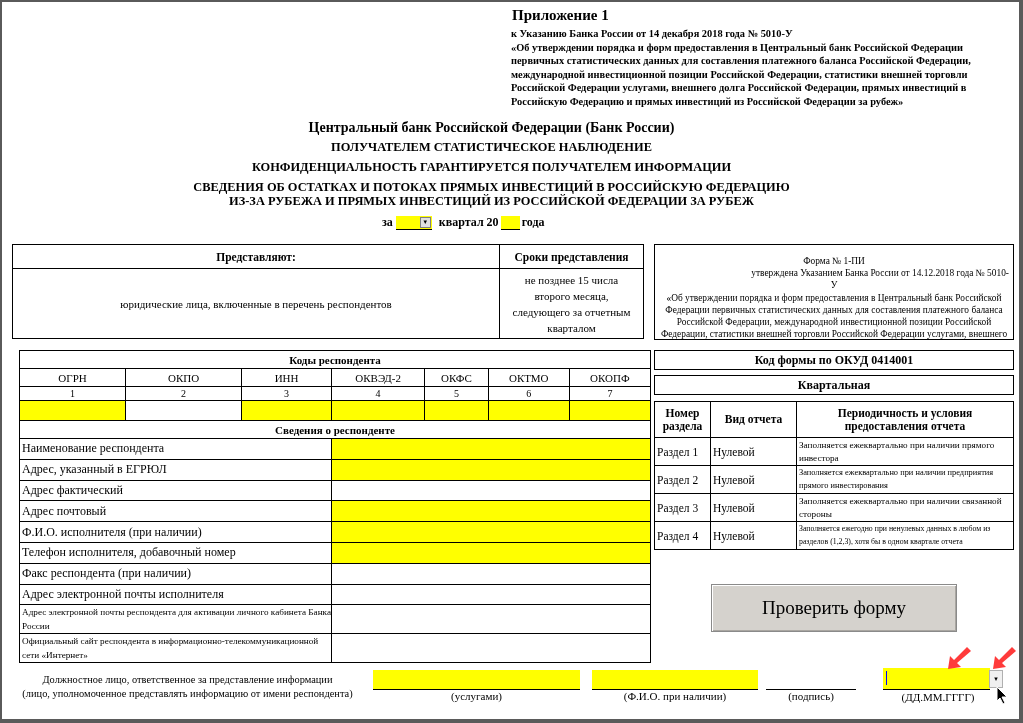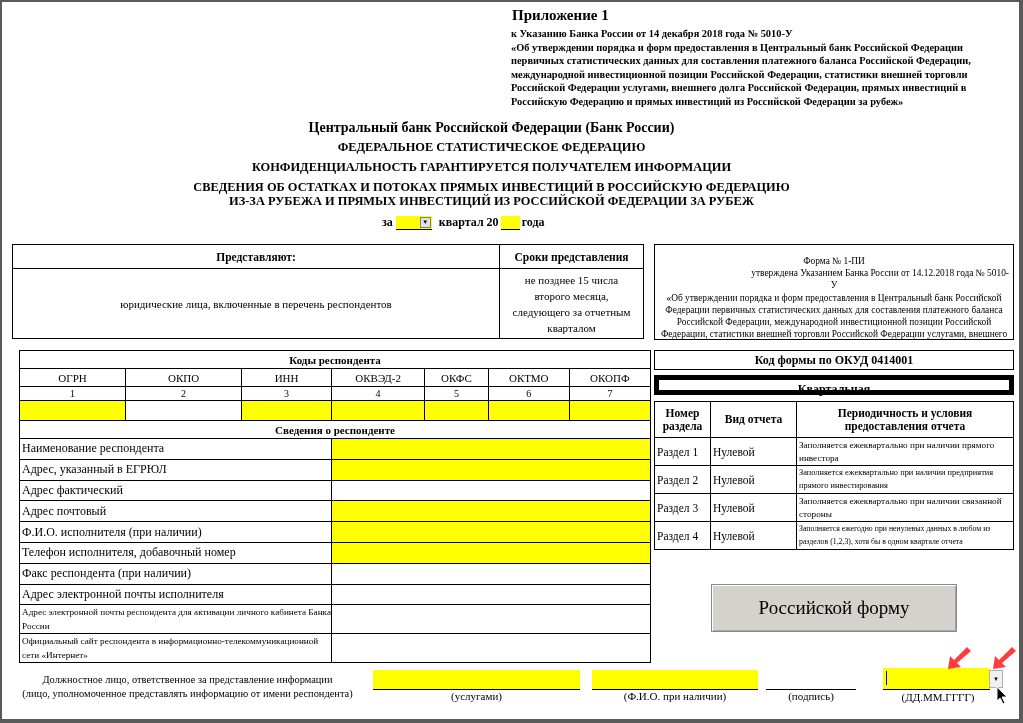--- a/index.html
+++ b/index.html
@@ -42,21 +42,21 @@
   .t-codes { left: 12px; top: 350px; width: 632px; font-size: 11px; text-align: center; margin-left: 7px; }
   .t-codes td { height: 18px; }
   .t-codes .h { font-weight: bold; }
   .t-codes .num td { height: 14px; font-size: 10px; }
   .t-codes .ylw td { height: 20px; }
   .info td { text-align: left; padding-left: 2px; font-size: 12px; height: 20.8px; }
   .info td.v { width: 360px; }
   .info td.small { font-size: 9.2px; line-height: 14px; height: 29px; }
 
   .okud { left: 654px; top: 350px; width: 360px; height: 20px; border: 1px solid #000; font-size: 12px; font-weight: bold; text-align: center; line-height: 18px; }
-  .quarterly { left: 654px; top: 375px; width: 360px; height: 20px; border: 5px solid #000000; font-size: 12px; font-weight: bold; text-align: center; line-height: 18px; }
+  .quarterly { left: 654px; top: 375px; width: 360px; height: 20px; border: 1px solid #000000; font-size: 12px; font-weight: bold; text-align: center; line-height: 18px; }
 
   .t-sections { left: 654px; top: 401px; width: 360px; font-size: 11.5px; }
   .t-sections th { font-weight: bold; height: 36px; text-align: center; font-size: 11.5px; line-height: 13px; }
   .t-sections td { height: 28px; padding-left: 2px; }
   .t-sections td.c3 { font-size: 9.2px; line-height: 12.5px; }
   .t-sections td.c3.tiny { font-size: 8.4px; }
 
   .check-btn { left: 711px; top: 584px; width: 246px; height: 48px; background: #d5d2cd; border: 1px solid #8a8a8a; font-family: "Liberation Serif", serif; font-size: 19px; text-align: center; line-height: 46px; box-shadow: inset 1px 1px 0 #fff, inset -1px -1px 0 #a9a6a1; cursor: pointer; }
 
   .sign-label { left: 5px; top: 673px; width: 365px; font-size: 10.4px; line-height: 14px; text-align: center; }
@@ -77,21 +77,21 @@
 <div class="abs annex-text">
   <div>к Указанию Банка России от 14 декабря 2018 года № 5010-У</div>
   <div>«Об утверждении порядка и форм предоставления в Центральный банк Российской Федерации</div>
   <div>первичных статистических данных для составления платежного баланса Российской Федерации,</div>
   <div>международной инвестиционной позиции Российской Федерации, статистики внешней торговли</div>
   <div>Российской Федерации услугами, внешнего долга Российской Федерации, прямых инвестиций в</div>
   <div>Российскую Федерацию и прямых инвестиций из Российской Федерации за рубеж»</div>
 </div>
 
 <div class="abs center-block cb1">Центральный банк Российской Федерации (Банк России)</div>
-<div class="abs center-block cb2">ФЕДЕРАЛЬНОЕ СТАТИСТИЧЕСКОЕ ФЕДЕРАЦИЮ</div>
+<div class="abs center-block cb2">ПОЛУЧАТЕЛЕМ СТАТИСТИЧЕСКОЕ НАБЛЮДЕНИЕ</div>
 <div class="abs center-block cb3">КОНФИДЕНЦИАЛЬНОСТЬ ГАРАНТИРУЕТСЯ ПОЛУЧАТЕЛЕМ ИНФОРМАЦИИ</div>
 <div class="abs center-block cb4">
   <div>СВЕДЕНИЯ ОБ ОСТАТКАХ И ПОТОКАХ ПРЯМЫХ ИНВЕСТИЦИЙ В РОССИЙСКУЮ ФЕДЕРАЦИЮ</div>
   <div>ИЗ-ЗА РУБЕЖА И ПРЯМЫХ ИНВЕСТИЦИЙ ИЗ РОССИЙСКОЙ ФЕДЕРАЦИИ ЗА РУБЕЖ</div>
 </div>
 
 <div class="abs period-line">
   <span>за</span>
   <span class="period-q fill-yellow">
     <span></span>
@@ -228,21 +228,21 @@
     <td class="c3">Заполняется ежеквартально  при наличии связанной стороны</td>
   </tr>
   <tr>
     <td>Раздел 4</td>
     <td>Нулевой</td>
     <td class="c3 tiny" style="font-size:7.8px">Заполняется ежегодно при ненулевых данных в любом из разделов (1,2,3), хотя бы в одном квартале отчета</td>
   </tr>
 </tbody>
   </table>
 
-<div class="abs check-btn">Российской форму</div>
+<div class="abs check-btn">Проверить форму</div>
 
 <div class="abs sign-label">
   <div>Должностное лицо, ответственное за представление информации</div>
   <div>(лицо, уполномоченное представлять информацию от имени респондента)</div>
 </div>
 
 <div class="abs" style="left:373px;top:670px;width:207px">
   <div class="sign-field fill-yellow"></div>
   <div class="sign-caption">(услугами)</div>
 </div>

